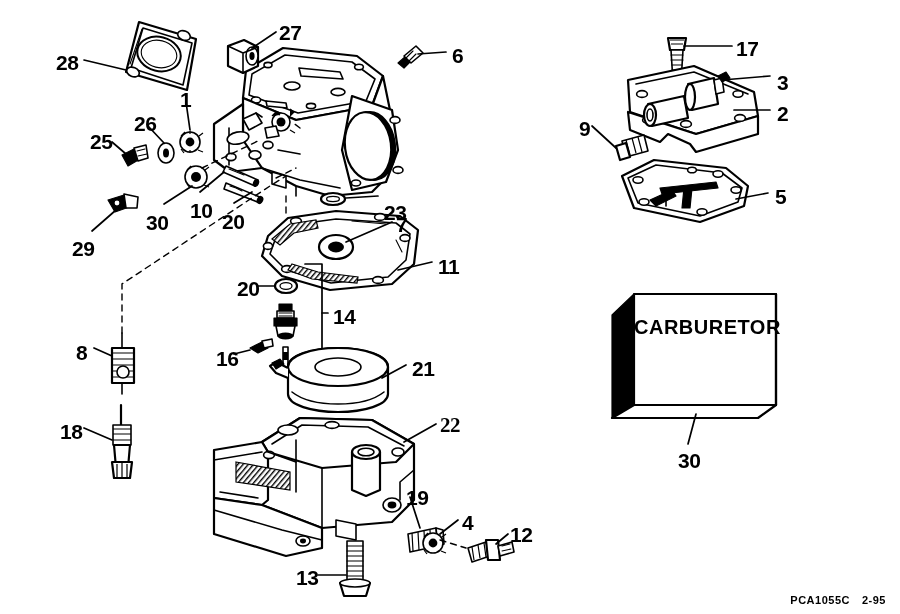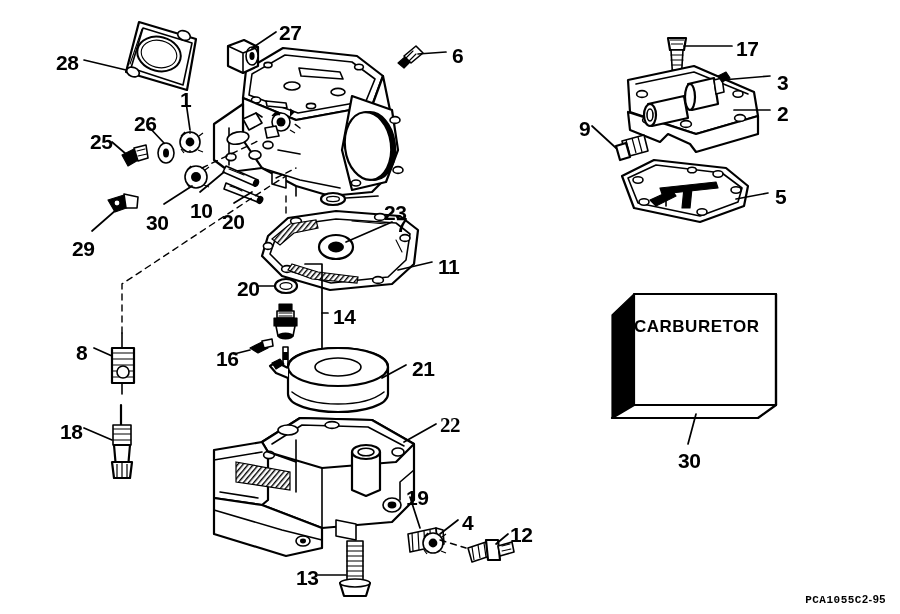--- a/index.html
+++ b/index.html
@@ -29,38 +29,38 @@
     letter-spacing:-0.5px;
     color:#000;
     white-space:nowrap;
     user-select:none;
   }
   .kit-text{
     position:absolute;
     text-align:left;
     font-family:"Liberation Sans", sans-serif;
     font-weight:bold;
-    font-size:17px;
+    font-size:20px;
     line-height:22px;
     letter-spacing:0.5px;
     color:#000;
     white-space:nowrap;
   }
   .footer{
     position:absolute;
     right:14px;bottom:8px;
     font-family:"Liberation Sans", sans-serif;
     font-weight:bold;
     font-size:11px;
     letter-spacing:0.5px;
     color:#000;
     white-space:nowrap;
   }
   .footer span{display:inline-block;}
-  .footer .code{margin-right:0;font-family:Liberation Mono, monospace;}
+  .footer .code{margin-right:12px;}
 </style>
 </head>
 <body>
 
 <div id="sheet">
 
   <svg id="diagram" viewBox="0 0 900 614">
     <defs>
       <style>
         .ln   { fill:none; stroke:#000; stroke-width:1.6; stroke-linejoin:round; stroke-linecap:round; }

